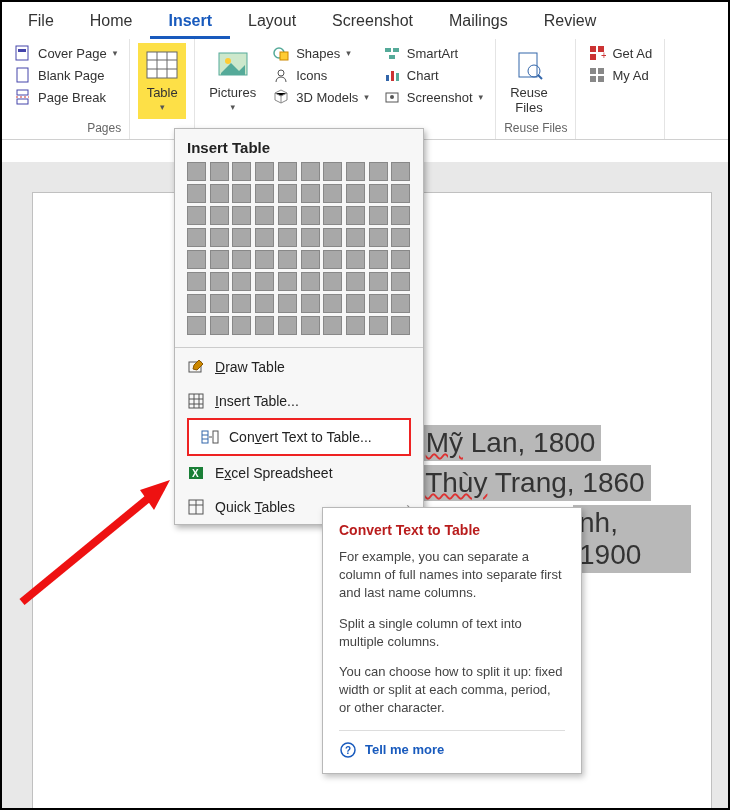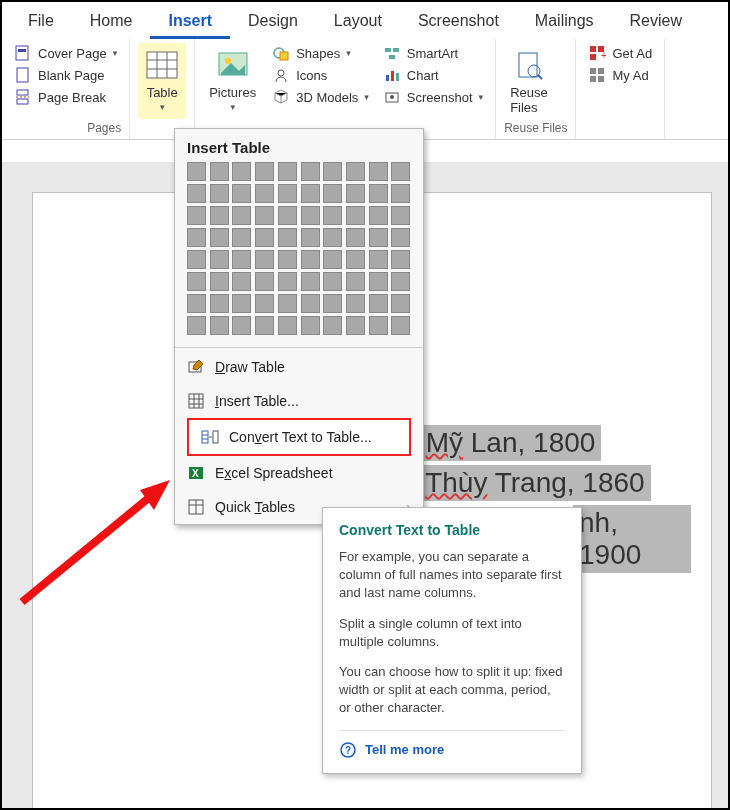--- a/index.html
+++ b/index.html
@@ -8,50 +8,49 @@
 .tab{padding:6px 18px;cursor:pointer;color:#333}
 .tab.active{color:#185abd;font-weight:600;border-bottom:3px solid #185abd}
 .ribbon{display:flex;background:#fff;border-bottom:1px solid #d0d0d0}
 .group{display:flex;flex-direction:column;border-right:1px solid #e4e4e4;padding:4px 8px 2px}
 .group-body{display:flex;gap:6px;flex:1}
 .group-label{text-align:right;font-size:12px;color:#666;padding:2px 0}
 .vstack{display:flex;flex-direction:column;gap:2px}
 .small-btn{display:flex;align-items:center;gap:6px;padding:1px 4px;font-size:13px;color:#333;cursor:pointer;white-space:nowrap}
 .small-btn svg{flex-shrink:0}
 .big-btn{display:flex;flex-direction:column;align-items:center;gap:2px;padding:4px 6px;font-size:13px;color:#333;cursor:pointer}
-.big-btn.active{background:#fef9c3}
+.big-btn.active{background:#fde047}
 .caret{font-size:9px;color:#555}
 .page-bg{position:absolute;left:0;top:160px;right:0;bottom:0;background:#e8e8e8;display:flex;justify-content:flex-start}
 .page{background:#fff;margin:30px 0 0 30px;width:680px;height:100%;border:1px solid #c0c0c0;padding:20px}
 .sel{background:#b8b8b8;color:#333;font-size:28px;padding:2px 6px;display:inline-block;margin:2px 0;position:relative}
 .squiggle{text-decoration:underline wavy #d33;text-decoration-thickness:2px}
 .dd{position:absolute;left:172px;top:126px;width:250px;background:#f7f7f7;border:1px solid #b8b8b8;box-shadow:2px 3px 6px rgba(0,0,0,.3);z-index:10}
 .dd-title{font-weight:700;font-size:15px;padding:10px 12px 6px;color:#222}
 .grid{display:grid;grid-template-columns:repeat(10,1fr);gap:3px;padding:0 12px 10px}
 .cell{width:19px;height:19px;background:#a8a8a8;border:1px solid #888}
 .dd-sep{height:1px;background:#ccc;margin:2px 0}
 .dd-item{display:flex;align-items:center;gap:10px;padding:8px 12px;font-size:14px;color:#222;cursor:pointer}
 .dd-item.hl{border:2px solid #e22;background:#fff;margin:0 12px}
 .dd-item .chev{margin-left:auto;color:#888;font-size:14px}
 .u{text-decoration:underline}
 .tip{position:absolute;left:320px;top:505px;width:260px;background:#fff;border:1px solid #b8b8b8;box-shadow:2px 3px 6px rgba(0,0,0,.25);padding:14px 16px;z-index:20;font-size:13px;color:#444}
-.tip-title{font-weight:700;color:#0f766e;margin-bottom:10px;font-size:14px}
+.tip-title{font-weight:700;color:#b91c1c;margin-bottom:10px;font-size:14px}
 .tip p{margin-bottom:12px;line-height:1.4}
 .tip-link{display:flex;align-items:center;gap:8px;color:#185abd;font-weight:600;border-top:1px solid #ddd;padding-top:10px;cursor:pointer}
 .arrow{position:absolute;left:00px;top:440px;z-index:30}
 .icon-box{width:18px;height:18px;display:inline-flex;align-items:center;justify-content:center}
 </style>
 </head>
 <body>
 
 <div class="tabs">
   <div class="tab">File</div>
   <div class="tab">Home</div>
   <div class="tab active">Insert</div>
-  <div class="tab">Design</div>
   <div class="tab">Layout</div>
   <div class="tab">Screenshot</div>
   <div class="tab">Mailings</div>
   <div class="tab">Review</div>
 </div>
 
 <div class="ribbon">
   <div class="group">
     <div class="group-body">
       <div class="vstack">
@@ -166,21 +165,21 @@
   </div>
 
   <div class="group">
     <div class="group-body">
       <div class="big-btn">
         <svg width="36" height="36">
             <rect x="8" y="6" width="18" height="24" fill="none" stroke="#36a"></rect>
             <circle cx="23" cy="24" r="6" fill="none" stroke="#36a"></circle>
             <line x1="27" y1="28" x2="31" y2="32" stroke="#36a" stroke-width="2"></line>
           </svg>
-        <span style="white-space:pre-line;text-align:left">Reuse
+        <span style="white-space:pre-line;text-align:center">Reuse
 Files</span>
       </div>
     </div>
     <div class="group-label">Reuse Files</div>
   </div>
 
   <div class="group">
     <div class="group-body">
       <div class="vstack">
         <div class="small-btn">

